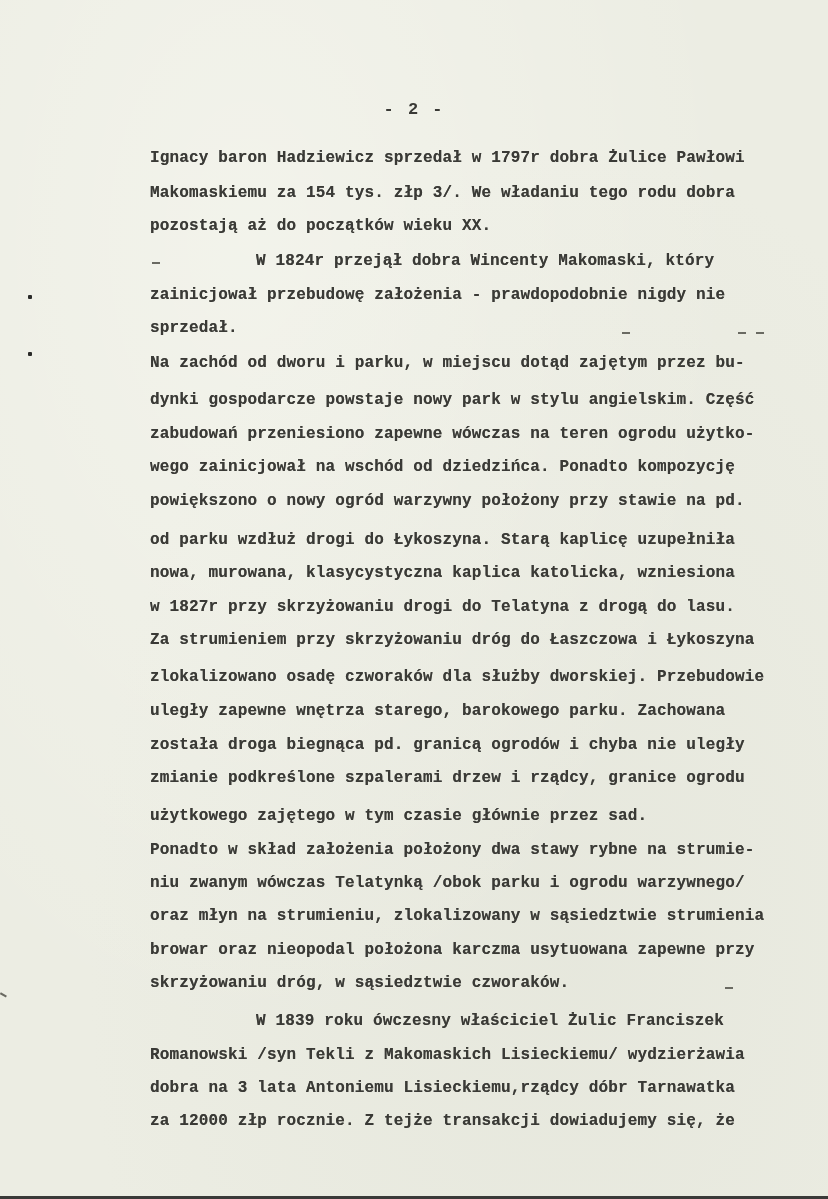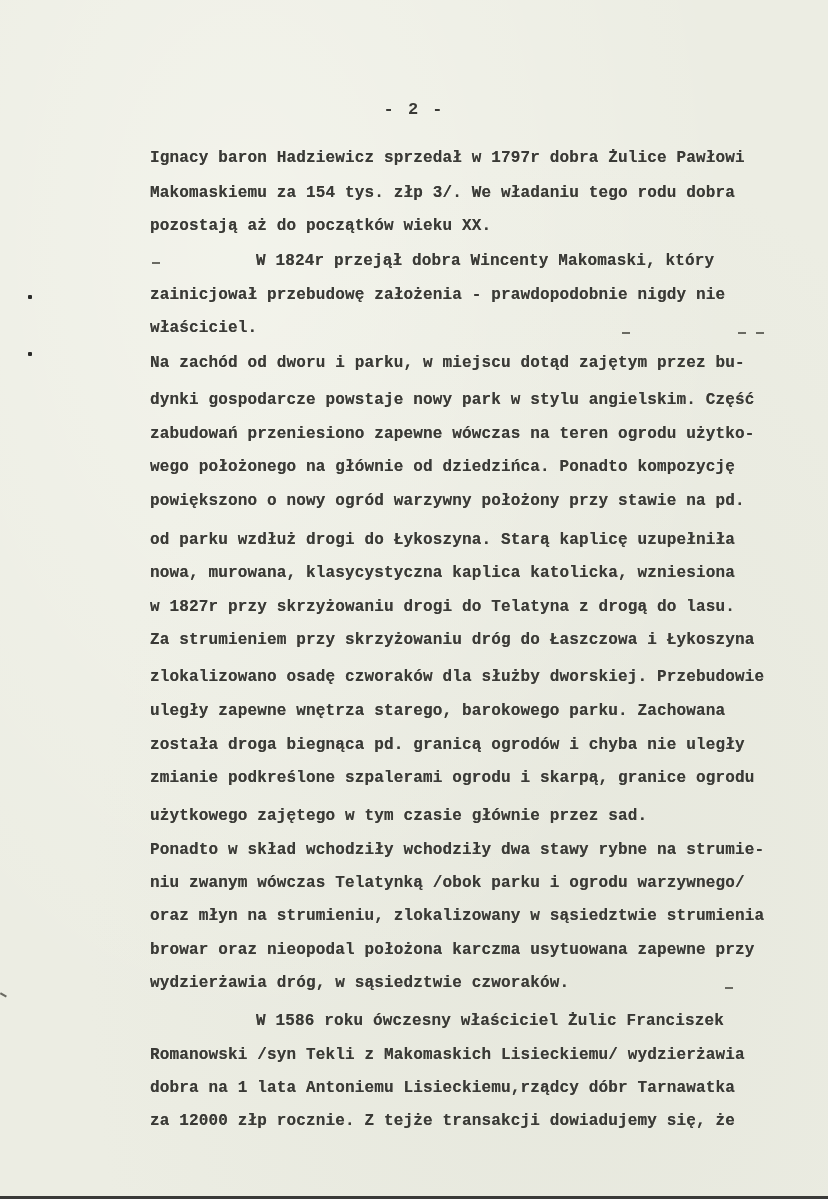--- a/index.html
+++ b/index.html
@@ -39,43 +39,43 @@
 
 <div class="page">
   <div class="page-number">- 2 -</div>
 
   <div id="lines">
       <div class="line" style="top: 148px;">Ignacy baron Hadziewicz sprzedał w 1797r dobra Żulice Pawłowi</div>
       <div class="line" style="top: 183px;">Makomaskiemu za 154 tys. złp 3/. We władaniu tego rodu dobra</div>
       <div class="line" style="top: 216px;">pozostają aż do początków wieku XX.</div>
       <div class="line indent" style="top: 251px;">W 1824r przejął dobra Wincenty Makomaski, który</div>
       <div class="line" style="top: 285px;">zainicjował przebudowę założenia - prawdopodobnie nigdy nie</div>
-      <div class="line" style="top: 318px;">właściciel.</div>
+      <div class="line" style="top: 318px;">sprzedał.</div>
       <div class="line" style="top: 353px;">Na zachód od dworu i parku, w miejscu dotąd zajętym przez bu-</div>
       <div class="line" style="top: 390px;">dynki gospodarcze powstaje nowy park w stylu angielskim. Część</div>
       <div class="line" style="top: 424px;">zabudowań przeniesiono zapewne wówczas na teren ogrodu użytko-</div>
-      <div class="line" style="top: 457px;">wego położonego na głównie od dziedzińca. Ponadto kompozycję</div>
+      <div class="line" style="top: 457px;">wego zainicjował na wschód od dziedzińca. Ponadto kompozycję</div>
       <div class="line" style="top: 491px;">powiększono o nowy ogród warzywny położony przy stawie na pd.</div>
       <div class="line" style="top: 530px;">od parku wzdłuż drogi do Łykoszyna. Starą kaplicę uzupełniła</div>
       <div class="line" style="top: 563px;">nowa, murowana, klasycystyczna kaplica katolicka, wzniesiona</div>
       <div class="line" style="top: 597px;">w 1827r przy skrzyżowaniu drogi do Telatyna z drogą do lasu.</div>
       <div class="line" style="top: 630px;">Za strumieniem przy skrzyżowaniu dróg do Łaszczowa i Łykoszyna</div>
       <div class="line" style="top: 667px;">zlokalizowano osadę czworaków dla służby dworskiej. Przebudowie</div>
       <div class="line" style="top: 701px;">uległy zapewne wnętrza starego, barokowego parku. Zachowana</div>
       <div class="line" style="top: 735px;">została droga biegnąca pd. granicą ogrodów i chyba nie uległy</div>
-      <div class="line" style="top: 768px;">zmianie podkreślone szpalerami ogrodu i skarpą, granice ogrodu</div>
+      <div class="line" style="top: 768px;">zmianie podkreślone szpalerami drzew i rządcy, granice ogrodu</div>
       <div class="line" style="top: 806px;">użytkowego zajętego w tym czasie głównie przez sad.</div>
-      <div class="line" style="top: 840px;">Ponadto w skład wchodziły wchodziły dwa stawy rybne na strumie-</div>
+      <div class="line" style="top: 840px;">Ponadto w skład założenia położony dwa stawy rybne na strumie-</div>
       <div class="line" style="top: 873px;">niu zwanym wówczas Telatynką /obok parku i ogrodu warzywnego/</div>
       <div class="line" style="top: 906px;">oraz młyn na strumieniu, zlokalizowany w sąsiedztwie strumienia</div>
       <div class="line" style="top: 940px;">browar oraz nieopodal położona karczma usytuowana zapewne przy</div>
-      <div class="line" style="top: 973px;">wydzierżawia dróg, w sąsiedztwie czworaków.</div>
-      <div class="line indent" style="top: 1011px;">W 1586 roku ówczesny właściciel Żulic Franciszek</div>
+      <div class="line" style="top: 973px;">skrzyżowaniu dróg, w sąsiedztwie czworaków.</div>
+      <div class="line indent" style="top: 1011px;">W 1839 roku ówczesny właściciel Żulic Franciszek</div>
       <div class="line" style="top: 1045px;">Romanowski /syn Tekli z Makomaskich Lisieckiemu/ wydzierżawia</div>
-      <div class="line" style="top: 1078px;">dobra na 1 lata Antoniemu Lisieckiemu,rządcy dóbr Tarnawatka</div>
+      <div class="line" style="top: 1078px;">dobra na 3 lata Antoniemu Lisieckiemu,rządcy dóbr Tarnawatka</div>
       <div class="line" style="top: 1111px;">za 12000 złp rocznie. Z tejże transakcji dowiadujemy się, że</div>
     </div>
 
   <div class="mark" style="left:28px;top:295px;"></div>
   <div class="mark" style="left:28px;top:352px;"></div>
   <div class="dash" style="left:152px;top:262px;"></div>
   <div class="dash" style="left:622px;top:332px;"></div>
   <div class="dash" style="left:738px;top:332px;"></div>
   <div class="dash" style="left:756px;top:332px;"></div>
   <div class="dash" style="left:725px;top:987px;"></div>

